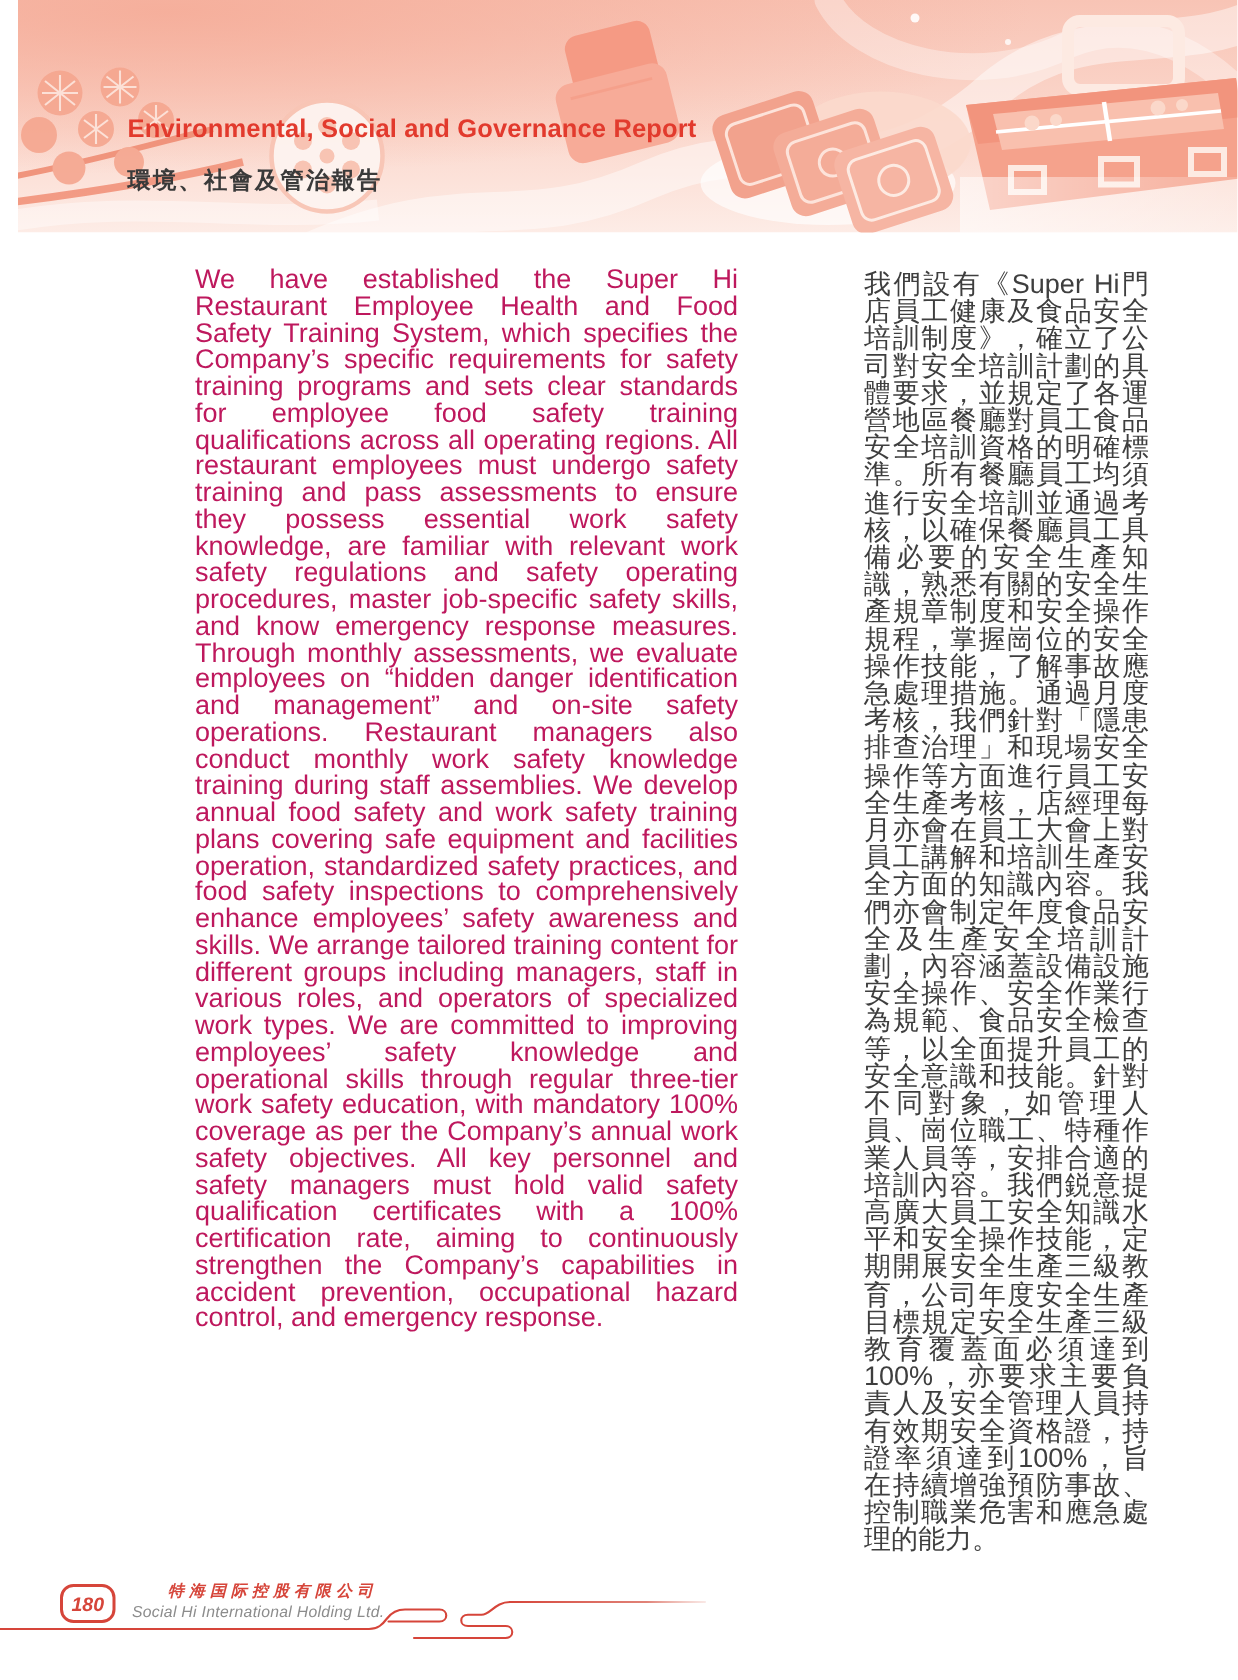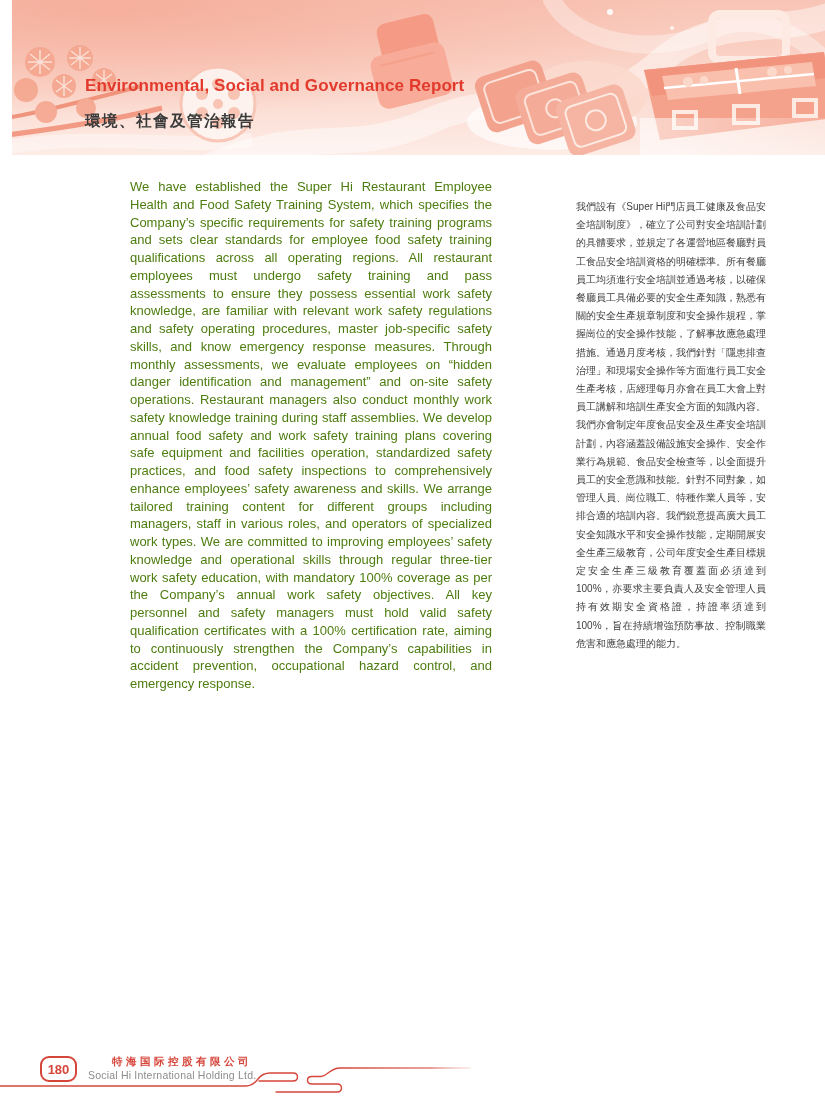--- a/index.html
+++ b/index.html
@@ -13,30 +13,30 @@
   .title-block{position:absolute;left:73px;top:76px;}
   .title-en{
     font-size:17px;font-weight:bold;color:#e23a2d;letter-spacing:0.1px;line-height:20px;
   }
   .title-zh{
     font-size:15.5px;color:#3a3a3a;letter-spacing:1.5px;line-height:22px;margin-top:14px;font-weight:bold;
   }
   
   .col-en{
     position:absolute;left:130px;top:178px;width:362px;
-    font-size:13px;line-height:17.75px;color:#4d7c0f;
+    font-size:18px;line-height:17.75px;color:#be185d;
     text-align:justify;
   }
   .col-zh{
     position:absolute;left:576px;top:180px;width:190px;
-    font-size:10px;line-height:18.2px;color:#3e3e3e;
-    text-align:justify;letter-spacing:0;margin-top:18px;
+    font-size:18px;line-height:18.2px;color:#3e3e3e;
+    text-align:justify;letter-spacing:0;
   }
   
-  #footer{position:absolute;left:0;top:1048px;width:672px;height:72px;}
+  #footer{position:absolute;left:0;top:1048px;width:672px;height:72px;font-style:italic;}
   .page-badge{
     position:absolute;left:40px;top:8px;width:33px;height:22px;
     border:2.5px solid #d6453a;border-radius:9px;
     display:flex;align-items:center;justify-content:center;
     color:#d6453a;font-size:13px;font-weight:bold;background:#fff;
   }
   .company-block{position:absolute;left:88px;top:7px;}
   .company-zh{
     color:#d6453a;font-size:10.5px;font-weight:bold;letter-spacing:3.5px;line-height:13px;padding-left:24px;
   }

